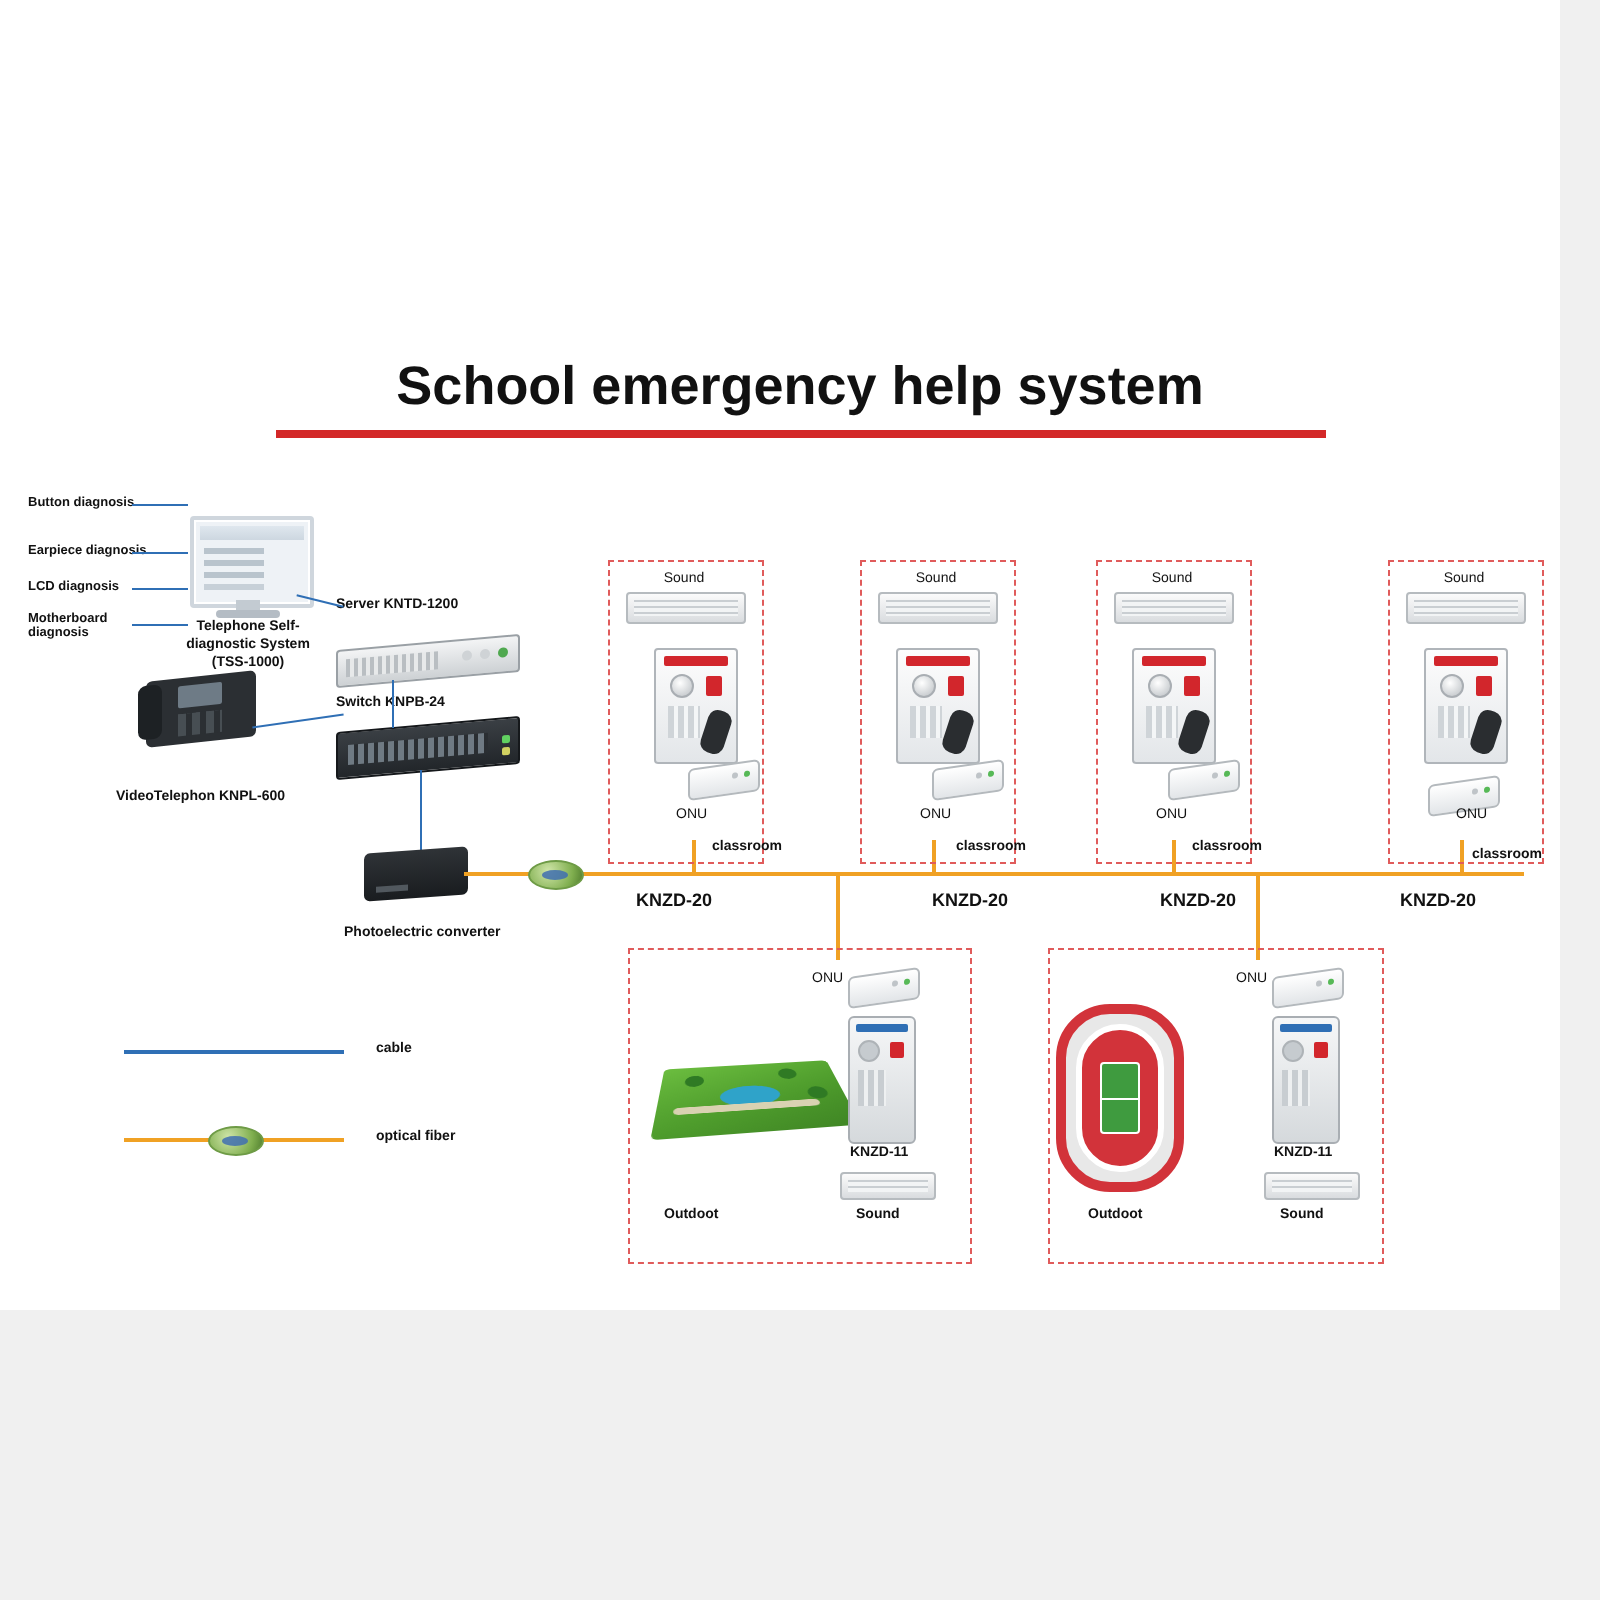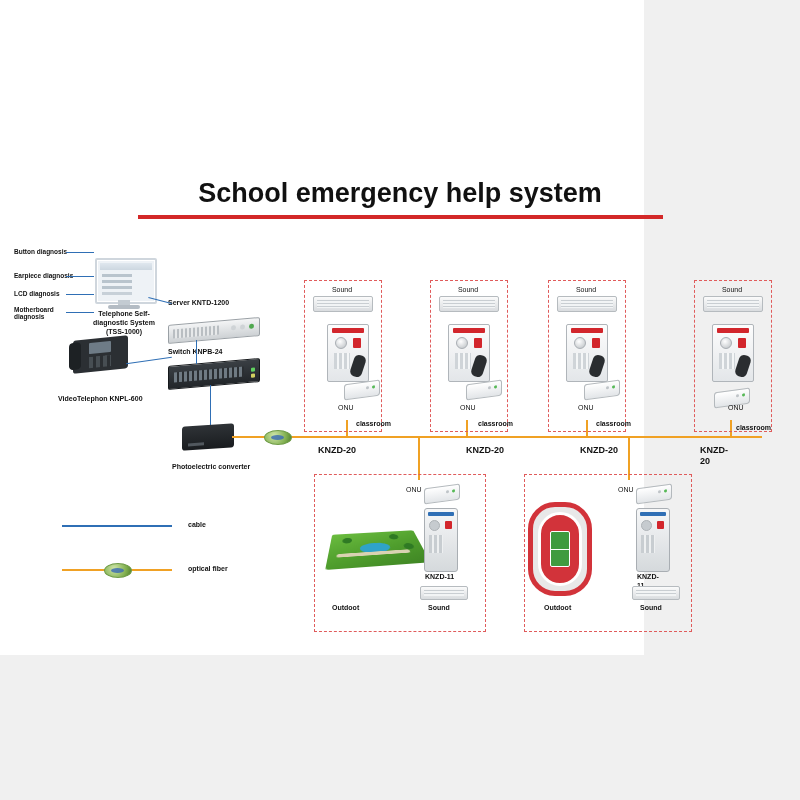--- a/index.html
+++ b/index.html
@@ -2,21 +2,21 @@
 <html><head>
 <meta charset="utf-8">
 <style>
   html,body{margin:0;padding:0;}
   body{
     width:800px;height:800px;background:#f0f0f0;
     font-family:"Liberation Sans",sans-serif;
     overflow:hidden;
   }
   #page{position:relative;width:800px;height:800px;background:#f0f0f0;}
-  #canvas{position:absolute;left:0;top:0;width:644px;height:655px;background:#ffffff;}
+  #canvas{position:absolute;left:0;top:0;width:780px;height:655px;background:#ffffff;}
 
   
   .title{
     position:absolute;left:0;top:178px;width:800px;text-align:center;
     font-size:27px;font-weight:bold;color:#111;letter-spacing:0px;
   }
   .title-rule{
     position:absolute;left:138px;top:215px;width:525px;height:4px;background:#d32828;
   }
 

